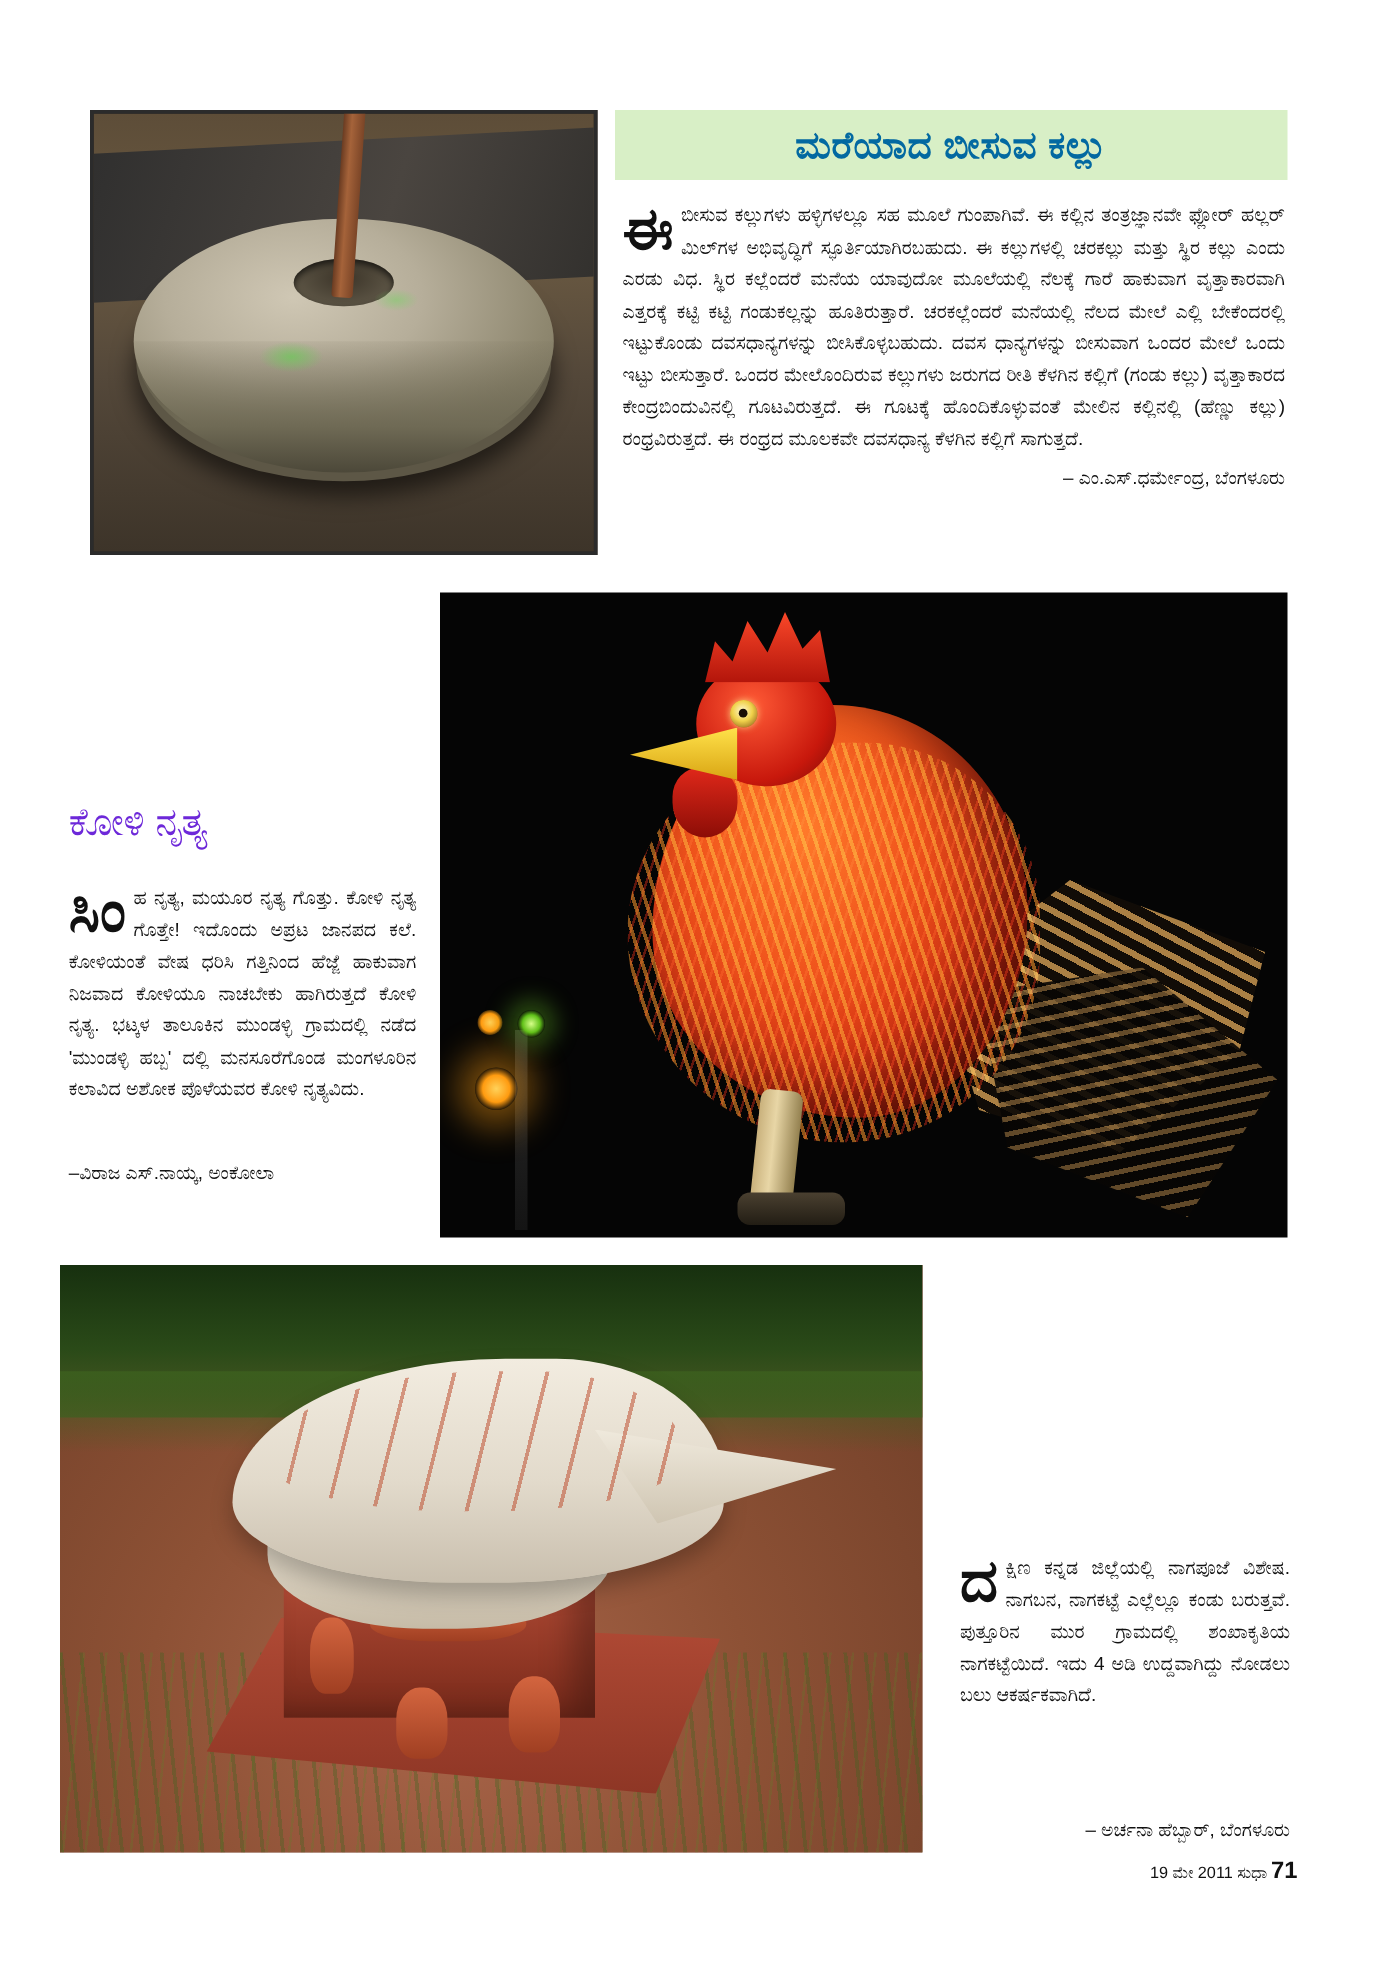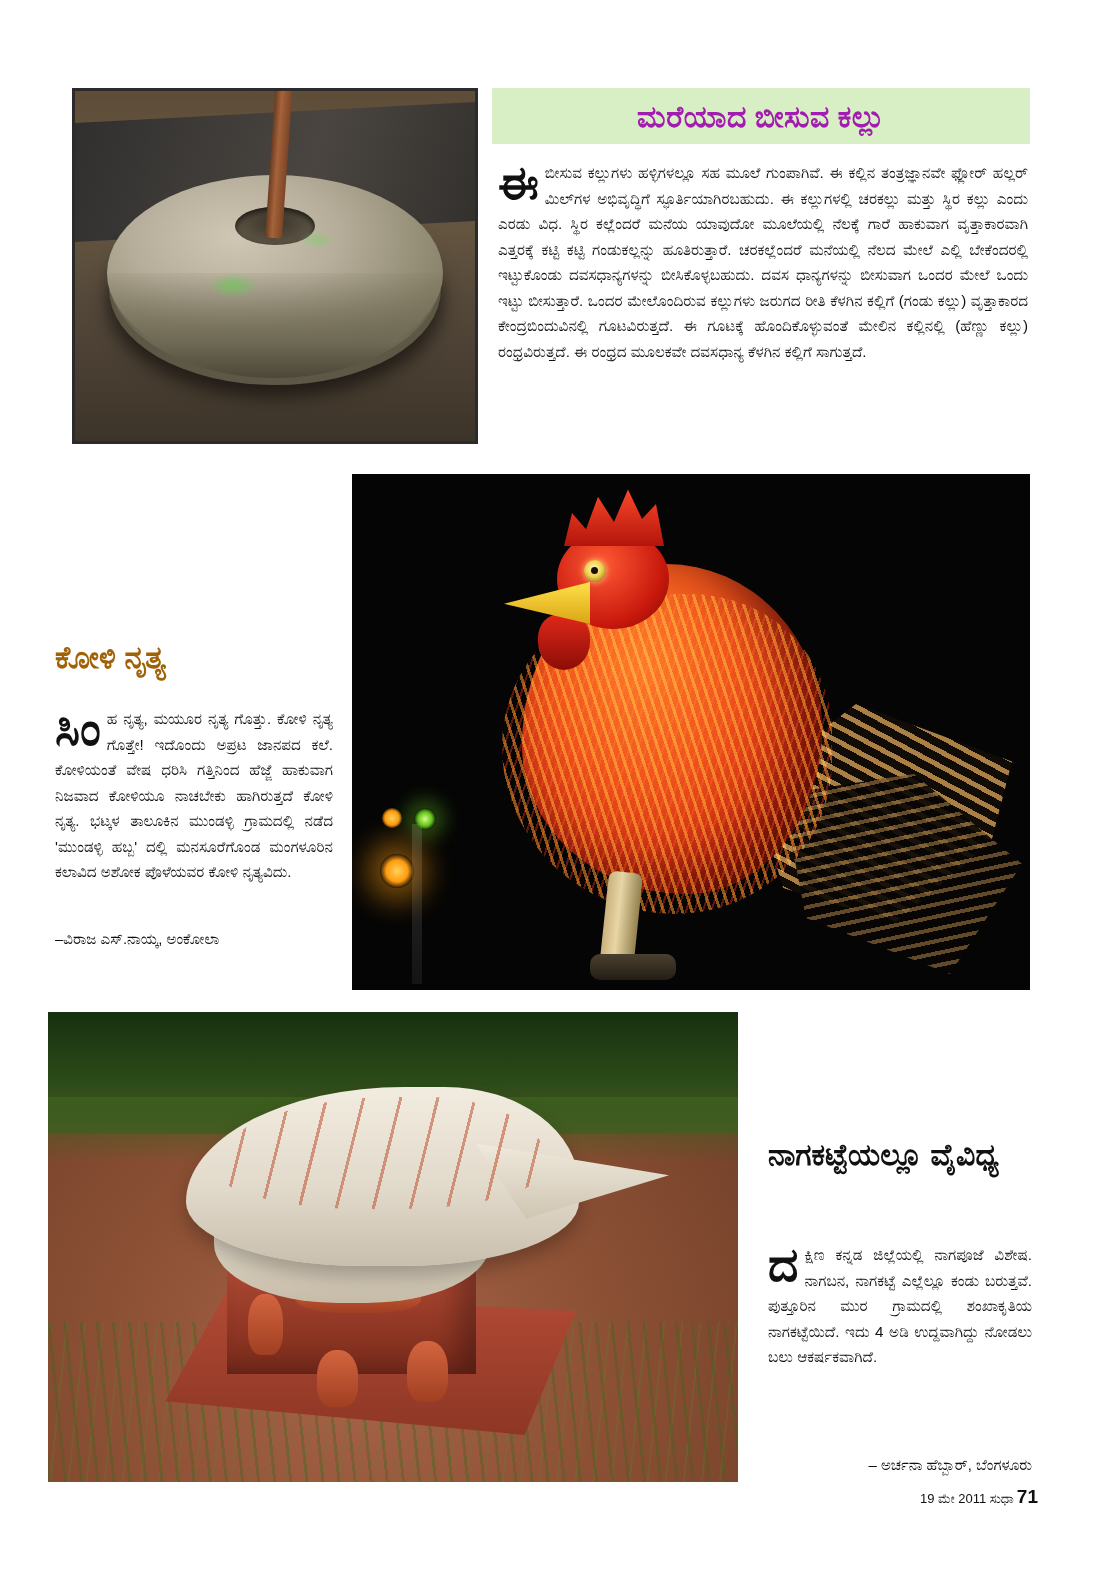--- a/index.html
+++ b/index.html
@@ -36,23 +36,22 @@
   .band-title {
     position: absolute;
     left: 492px;
     top: 90px;
     width: 538px;
     height: 54px;
     line-height: 54px;
     text-align: center;
     font-size: 30px;
     font-weight: bold;
-    color: #a21caf;
+    color: #0369a1;
     letter-spacing: .5px;
-    font-family: Liberation Serif, serif;
   }
 
   
   .photo1 {
     position: absolute;
     left: 72px;
     top: 88px;
     width: 400px;
     height: 350px;
     border: 3px solid #2b2b2b;
@@ -143,22 +142,22 @@
     margin-top: 6px;
   }
 
   
   .a2-title {
     position: absolute;
     left: 55px;
     top: 640px;
     width: 280px;
     font-size: 31px;
-    font-weight: bold;
-    color: #a16207;
+    font-weight: normal;
+    color: #6d28d9;
   }
   .a2-body {
     position: absolute;
     left: 55px;
     top: 706px;
     width: 278px;
     font-size: 15.2px;
     line-height: 25.5px;
     text-align: justify;
   }
@@ -459,20 +458,21 @@
     <div class="p1-handle"></div>
     <div class="p1-green"></div>
     <div class="p1-green2"></div>
   </div>
 
   <div class="band"></div>
   <div class="band-title">ಮರೆಯಾದ ಬೀಸುವ ಕಲ್ಲು</div>
 
   <div class="a1-body">
     <span class="dropcap">ಈ</span><span>ಬೀಸುವ ಕಲ್ಲುಗಳು ಹಳ್ಳಿಗಳಲ್ಲೂ ಸಹ ಮೂಲೆ ಗುಂಪಾಗಿವೆ. ಈ ಕಲ್ಲಿನ ತಂತ್ರಜ್ಞಾನವೇ ಫ್ಲೋರ್ ಹಲ್ಲರ್ ಮಿಲ್‌ಗಳ ಅಭಿವೃದ್ಧಿಗೆ ಸ್ಫೂರ್ತಿಯಾಗಿರಬಹುದು. ಈ ಕಲ್ಲುಗಳಲ್ಲಿ ಚರಕಲ್ಲು ಮತ್ತು ಸ್ಥಿರ ಕಲ್ಲು ಎಂದು ಎರಡು ವಿಧ. ಸ್ಥಿರ ಕಲ್ಲೆಂದರೆ ಮನೆಯ ಯಾವುದೋ ಮೂಲೆಯಲ್ಲಿ ನೆಲಕ್ಕೆ ಗಾರೆ ಹಾಕುವಾಗ ವೃತ್ತಾಕಾರವಾಗಿ ಎತ್ತರಕ್ಕೆ ಕಟ್ಟಿ ಕಟ್ಟಿ ಗಂಡುಕಲ್ಲನ್ನು ಹೂತಿರುತ್ತಾರೆ. ಚರಕಲ್ಲೆಂದರೆ ಮನೆಯಲ್ಲಿ ನೆಲದ ಮೇಲೆ ಎಲ್ಲಿ ಬೇಕೆಂದರಲ್ಲಿ ಇಟ್ಟುಕೊಂಡು ದವಸಧಾನ್ಯಗಳನ್ನು ಬೀಸಿಕೊಳ್ಳಬಹುದು. ದವಸ ಧಾನ್ಯಗಳನ್ನು ಬೀಸುವಾಗ ಒಂದರ ಮೇಲೆ ಒಂದು ಇಟ್ಟು ಬೀಸುತ್ತಾರೆ. ಒಂದರ ಮೇಲೊಂದಿರುವ ಕಲ್ಲುಗಳು ಜರುಗದ ರೀತಿ ಕೆಳಗಿನ ಕಲ್ಲಿಗೆ (ಗಂಡು ಕಲ್ಲು) ವೃತ್ತಾಕಾರದ ಕೇಂದ್ರಬಿಂದುವಿನಲ್ಲಿ ಗೂಟವಿರುತ್ತದೆ. ಈ ಗೂಟಕ್ಕೆ ಹೊಂದಿಕೊಳ್ಳುವಂತೆ ಮೇಲಿನ ಕಲ್ಲಿನಲ್ಲಿ (ಹೆಣ್ಣು ಕಲ್ಲು) ರಂಧ್ರವಿರುತ್ತದೆ. ಈ ರಂಧ್ರದ ಮೂಲಕವೇ ದವಸಧಾನ್ಯ ಕೆಳಗಿನ ಕಲ್ಲಿಗೆ ಸಾಗುತ್ತದೆ.</span>
+    <div class="byline">– ಎಂ.ಎಸ್.ಧರ್ಮೇಂದ್ರ, ಬೆಂಗಳೂರು</div>
   </div>
 
   <div class="a2-title">ಕೋಳಿ ನೃತ್ಯ</div>
   <div class="a2-body">
     <span class="dropcap">ಸಿಂ</span><span>ಹ ನೃತ್ಯ, ಮಯೂರ ನೃತ್ಯ ಗೊತ್ತು. ಕೋಳಿ ನೃತ್ಯ ಗೊತ್ತೇ! ಇದೊಂದು ಅಪ್ರಟ ಜಾನಪದ ಕಲೆ. ಕೋಳಿಯಂತೆ ವೇಷ ಧರಿಸಿ ಗತ್ತಿನಿಂದ ಹೆಜ್ಜೆ ಹಾಕುವಾಗ ನಿಜವಾದ ಕೋಳಿಯೂ ನಾಚಬೇಕು ಹಾಗಿರುತ್ತದೆ ಕೋಳಿ ನೃತ್ಯ. ಭಟ್ಕಳ ತಾಲೂಕಿನ ಮುಂಡಳ್ಳಿ ಗ್ರಾಮದಲ್ಲಿ ನಡೆದ 'ಮುಂಡಳ್ಳಿ ಹಬ್ಬ' ದಲ್ಲಿ ಮನಸೂರೆಗೊಂಡ ಮಂಗಳೂರಿನ ಕಲಾವಿದ ಅಶೋಕ ಪೊಳೆಯವರ ಕೋಳಿ ನೃತ್ಯವಿದು.</span>
   </div>
   <div class="a2-byline">–ವಿರಾಜ ಎಸ್.ನಾಯ್ಕ, ಅಂಕೋಲಾ</div>
 
   <div class="photo2">
     <div class="r-pole"></div>
@@ -503,21 +503,20 @@
     <div class="p3-snake2"></div>
     <div class="p3-snake3"></div>
     <div class="p3-snake4"></div>
     <div class="p3-body"></div>
     <div class="p3-collar"></div>
     <div class="p3-hood"></div>
     <div class="p3-hood-tip"></div>
     <div class="p3-ridge"></div>
   </div>
 
-  <div class="a3-title">ನಾಗಕಟ್ಟೆಯಲ್ಲೂ ವೈವಿಧ್ಯ</div>
   <div class="a3-body">
     <span class="dropcap">ದ</span><span>ಕ್ಷಿಣ ಕನ್ನಡ ಜಿಲ್ಲೆಯಲ್ಲಿ ನಾಗಪೂಜೆ ವಿಶೇಷ. ನಾಗಬನ, ನಾಗಕಟ್ಟೆ ಎಲ್ಲೆಲ್ಲೂ ಕಂಡು ಬರುತ್ತವೆ. ಪುತ್ತೂರಿನ ಮುರ ಗ್ರಾಮದಲ್ಲಿ ಶಂಖಾಕೃತಿಯ ನಾಗಕಟ್ಟೆಯಿದೆ. ಇದು 4 ಅಡಿ ಉದ್ದವಾಗಿದ್ದು ನೋಡಲು ಬಲು ಆಕರ್ಷಕವಾಗಿದೆ.</span>
   </div>
   <div class="a3-byline">– ಅರ್ಚನಾ ಹೆಬ್ಬಾರ್, ಬೆಂಗಳೂರು</div>
 
   <div class="footer">
     <span>19 ಮೇ 2011 ಸುಧಾ</span><span class="pageno">71</span>
   </div>
 
 </div>

